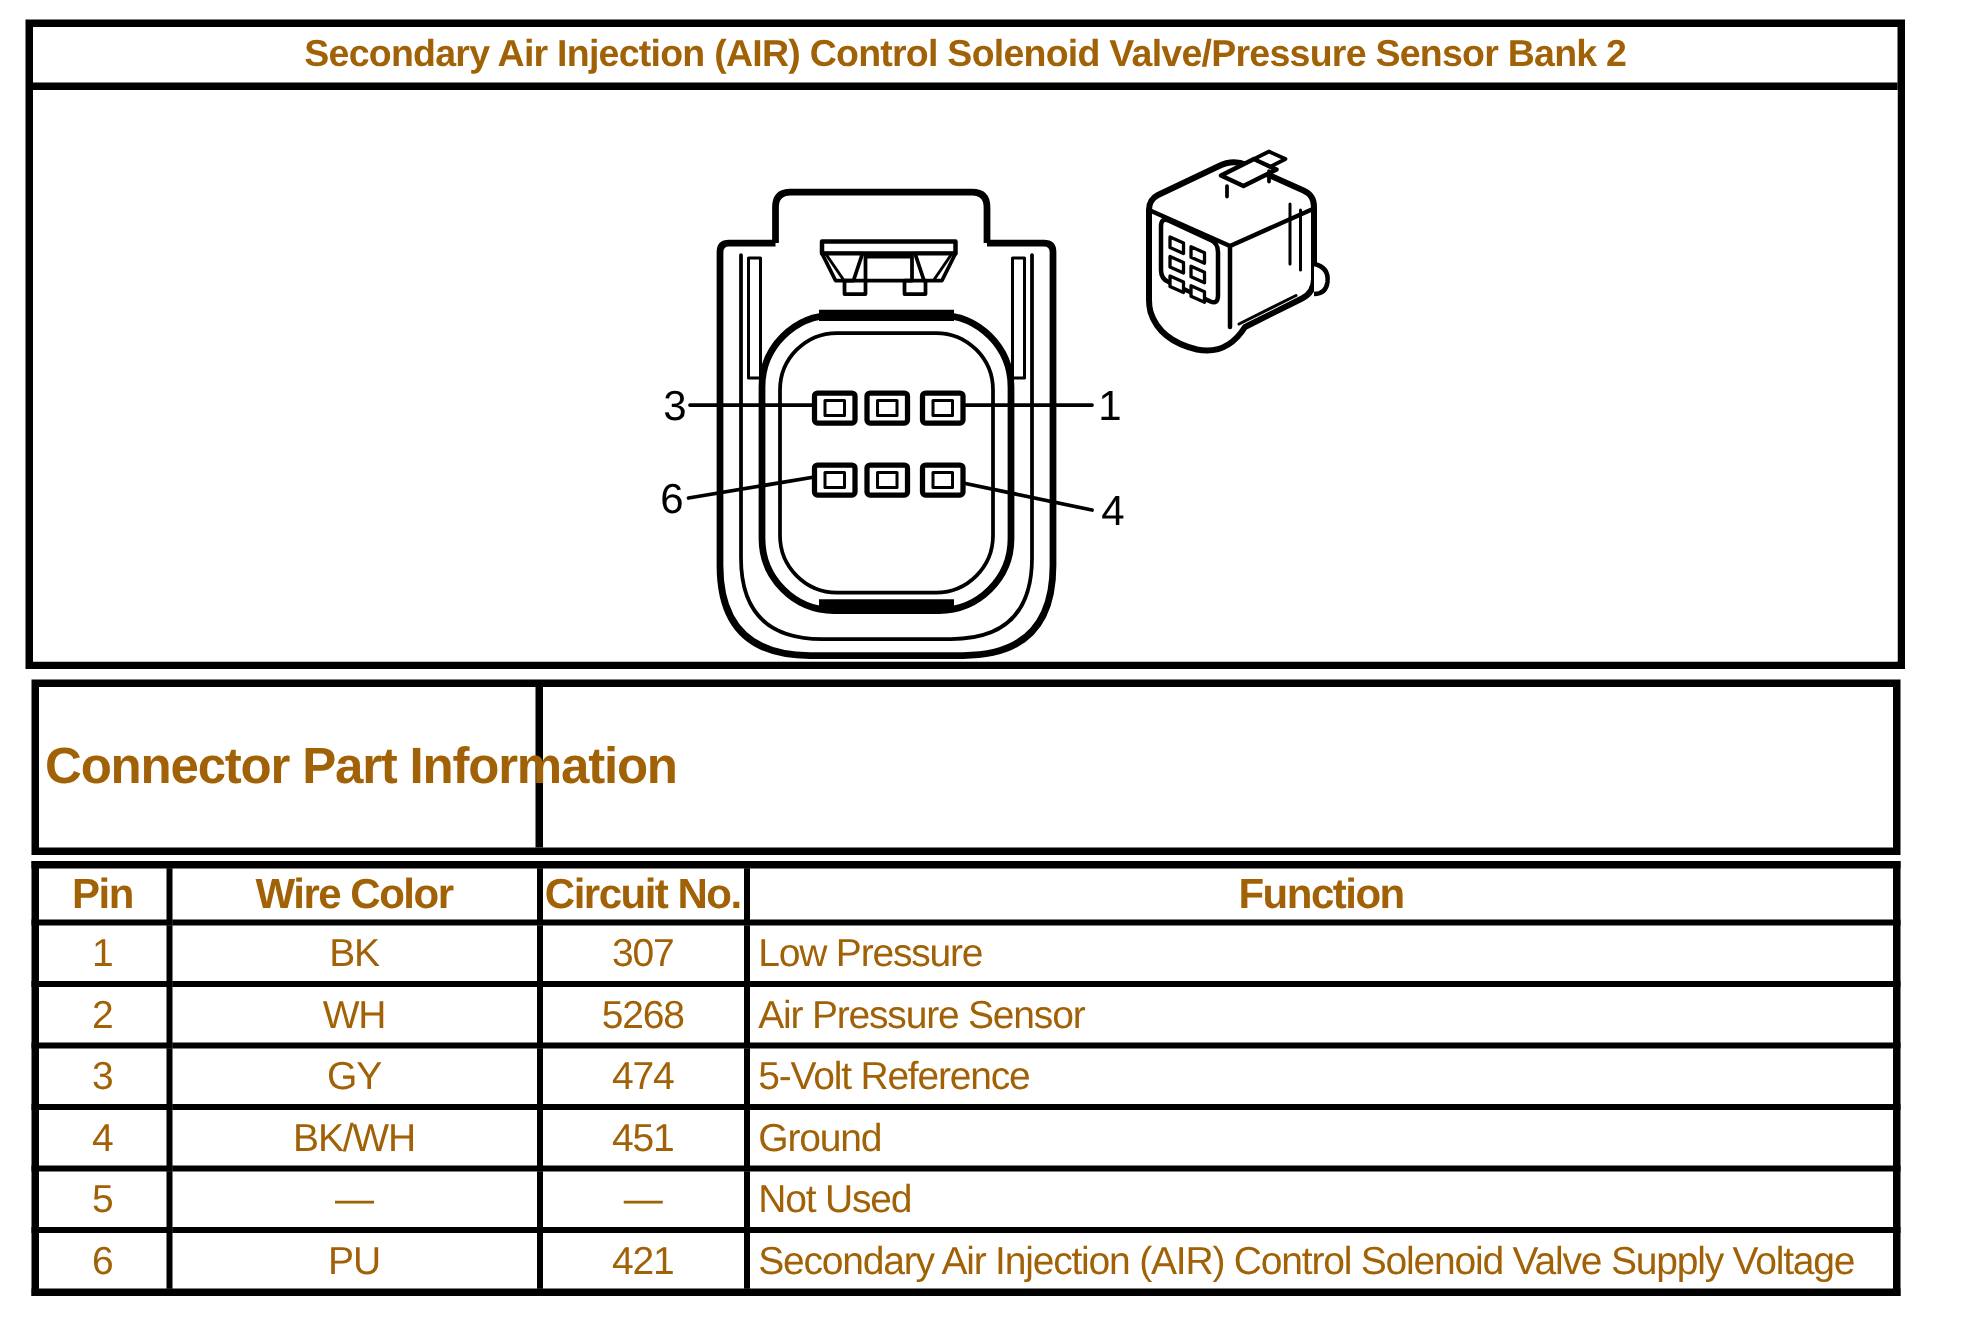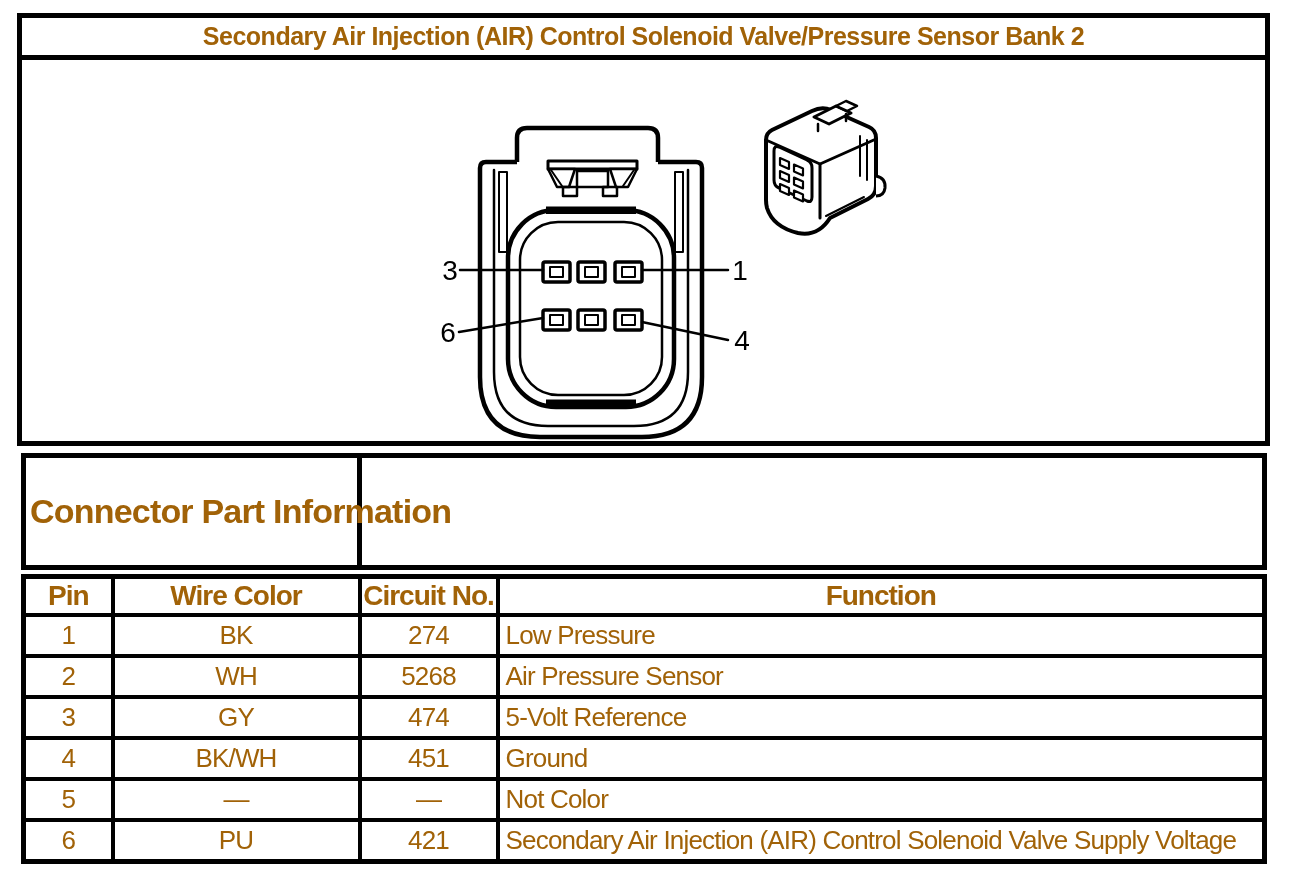--- a/index.html
+++ b/index.html
@@ -166,21 +166,21 @@
         <th>Pin</th>
         <th>Wire Color</th>
         <th>Circuit No.</th>
         <th>Function</th>
       </tr>
     </thead>
     <tbody>
       <tr>
         <td>1</td>
         <td>BK</td>
-        <td>274</td>
+        <td>307</td>
         <td class="fn">Low Pressure</td>
       </tr>
       <tr>
         <td>2</td>
         <td>WH</td>
         <td>5268</td>
         <td class="fn">Air Pressure Sensor</td>
       </tr>
       <tr>
         <td>3</td>
@@ -191,21 +191,21 @@
       <tr>
         <td>4</td>
         <td>BK/WH</td>
         <td>451</td>
         <td class="fn">Ground</td>
       </tr>
       <tr>
         <td>5</td>
         <td>—</td>
         <td>—</td>
-        <td class="fn">Not Color</td>
+        <td class="fn">Not Used</td>
       </tr>
       <tr>
         <td>6</td>
         <td>PU</td>
         <td>421</td>
         <td class="fn">Secondary Air Injection (AIR) Control Solenoid Valve Supply Voltage</td>
       </tr>
     </tbody>
   </table>
 

